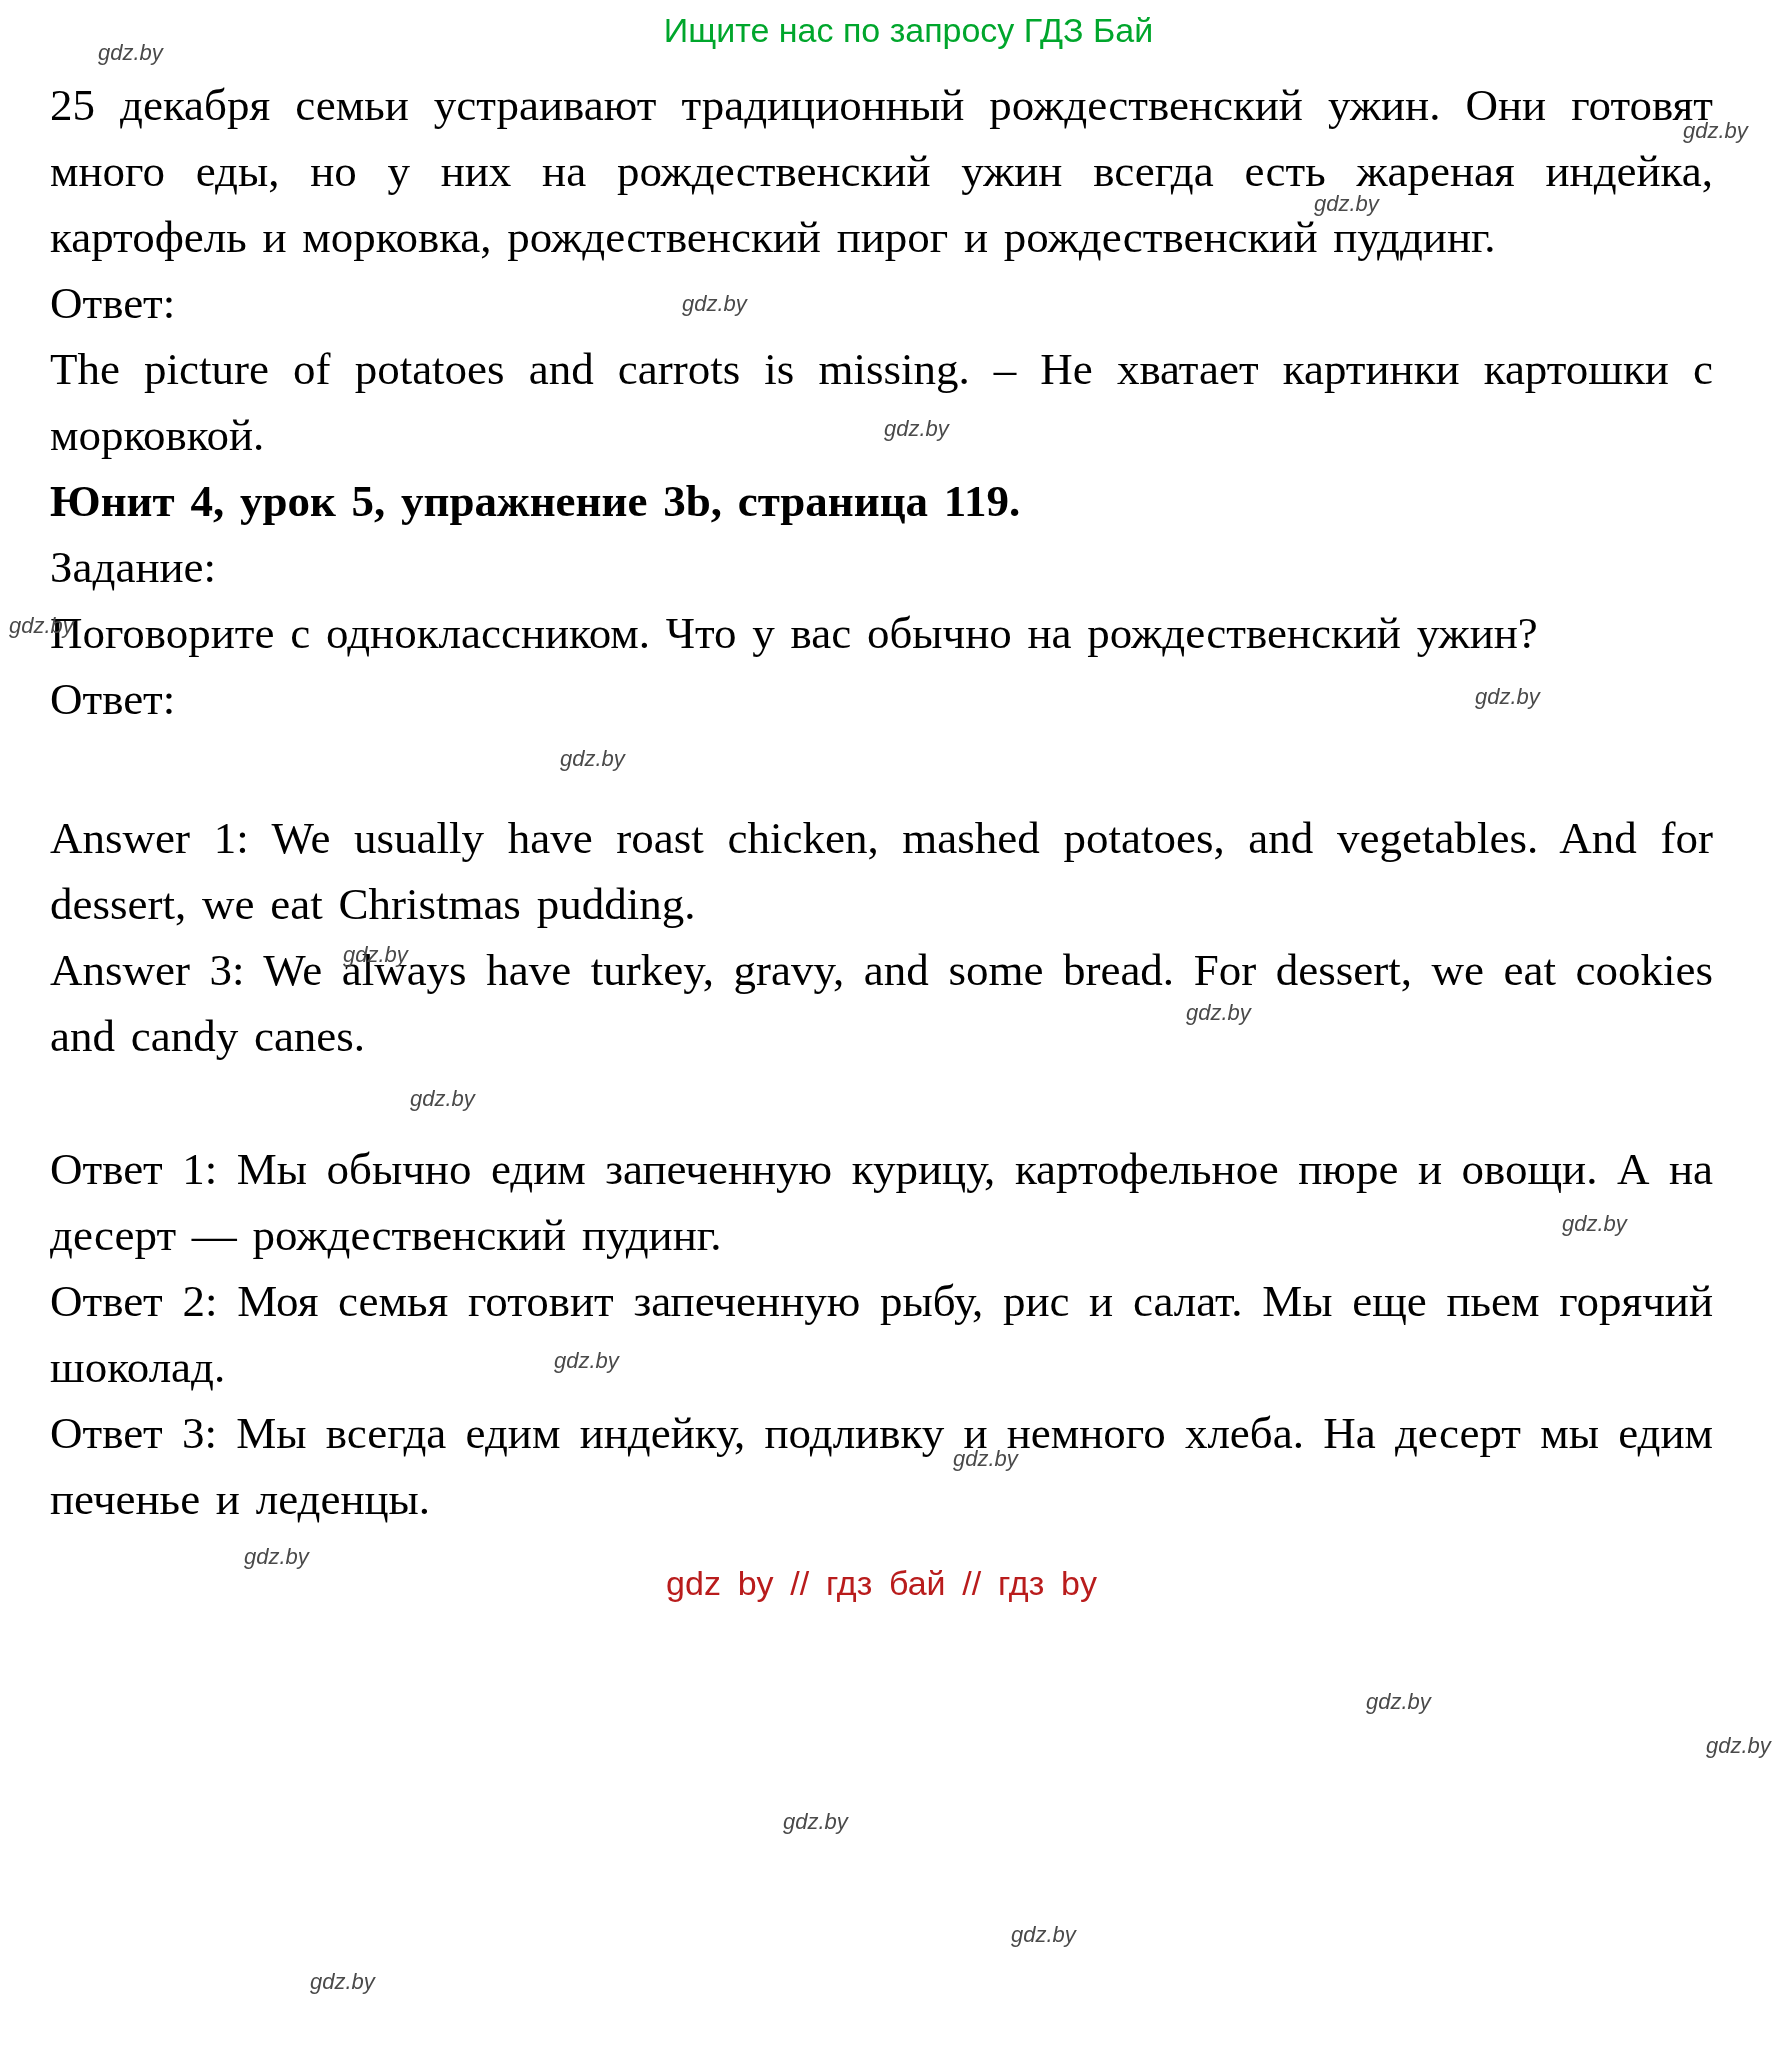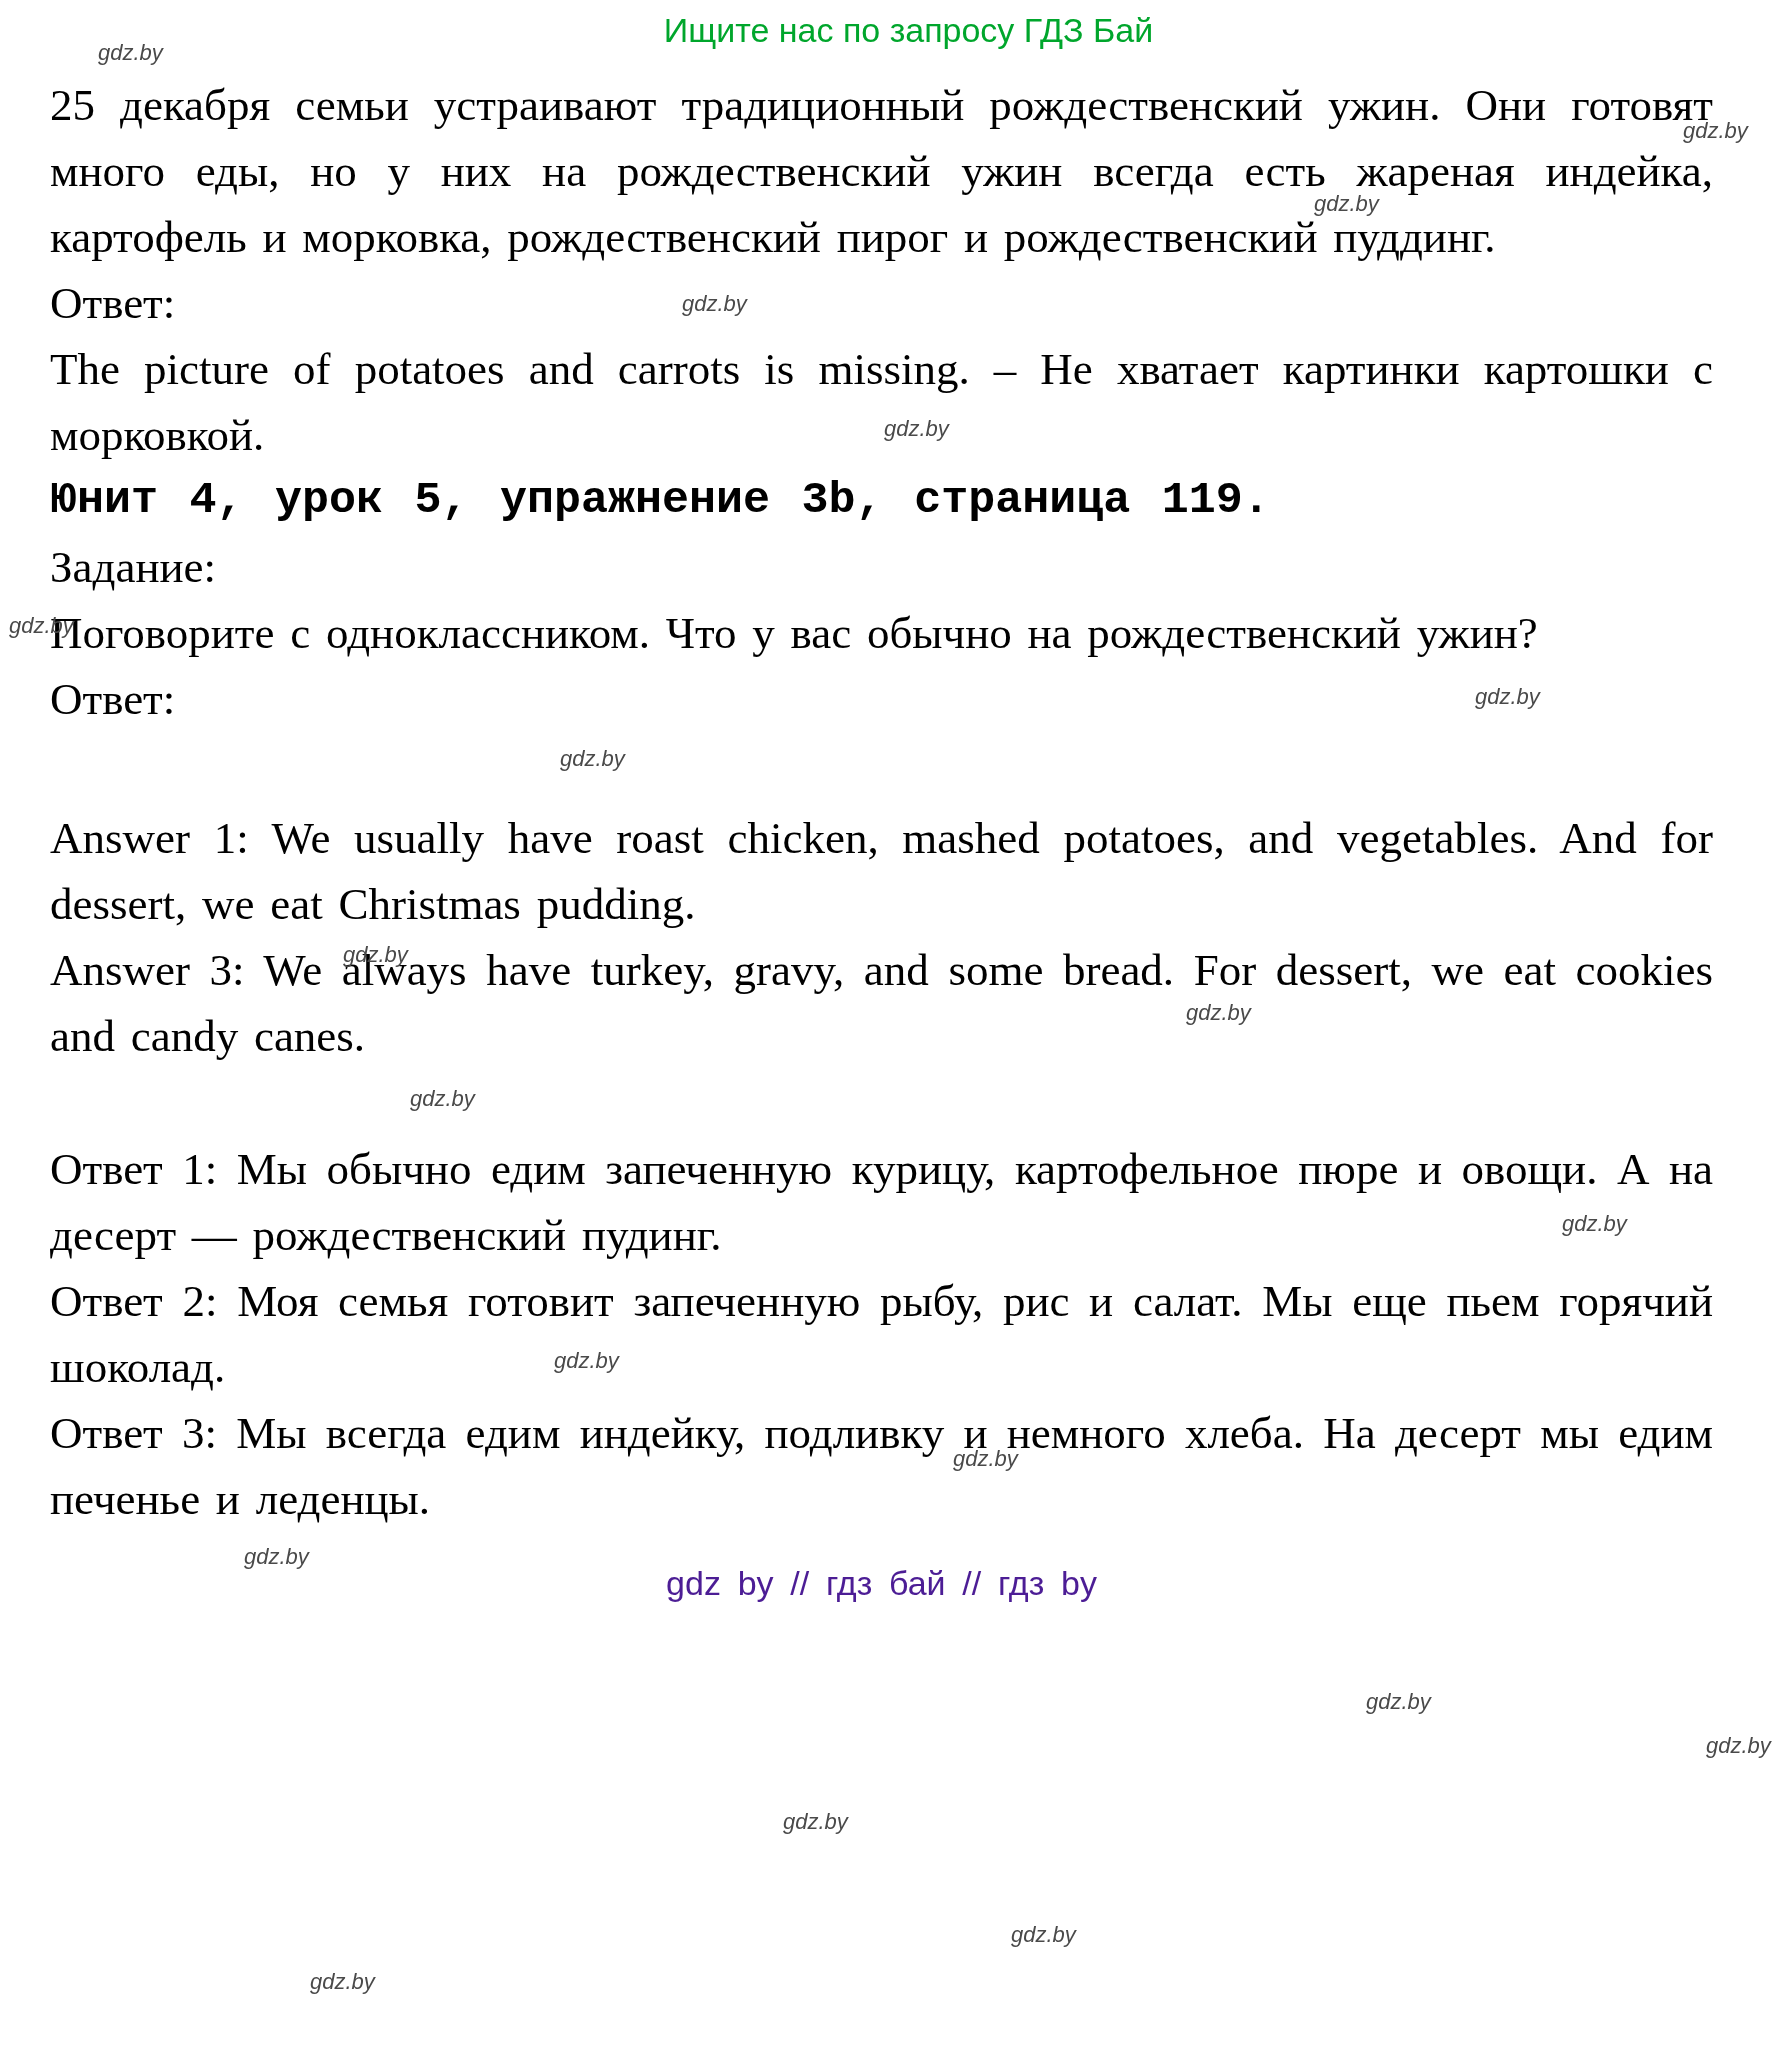--- a/index.html
+++ b/index.html
@@ -30,21 +30,20 @@
     text-align: justify;
     word-spacing: 4.5px;
   }
   .label { text-align: left; }
   .m-answer1 { margin-top: 58px; }
   .heading {
     margin-top: 65px;
     font-size: 45px;
     font-weight: 700;
     text-align: left;
-    font-family: Liberation Mono, monospace;
   }
   .m-answer2 { margin-top: 55px; }
   .answers-en { margin-top: 73px; }
   .answers-ru { margin-top: 67px; }
   .footer {
     margin-top: 18px;
     text-align: center;
     font-family: "Liberation Sans", sans-serif;
     font-size: 34px;
     word-spacing: 7.3px;
@@ -83,21 +82,21 @@
     <p>Answer 1: We usually have roast chicken, mashed potatoes, and vegetables. And for dessert, we eat Christmas pudding.</p>
     <p>Answer 3: We always have turkey, gravy, and some bread. For dessert, we eat cookies and candy canes.</p>
   </div>
 
   <div class="answers-ru">
     <p>Ответ 1: Мы обычно едим запеченную курицу, картофельное пюре и овощи. А на десерт — рождественский пудинг.</p>
     <p>Ответ 2: Моя семья готовит запеченную рыбу, рис и салат. Мы еще пьем горячий шоколад.</p>
     <p>Ответ 3: Мы всегда едим индейку, подливку и немного хлеба. На десерт мы едим печенье и леденцы.</p>
   </div>
 
-  <div class="footer" style="color: #4c1d95;">gdz by  //  гдз бай  //  гдз by</div>
+  <div class="footer" style="color: #b91c1c;">gdz by  //  гдз бай  //  гдз by</div>
 </div>
 
 <div class="wm-layer">
     <span class="wm" style="left: 98px; top: 40px; color: rgb(74, 74, 74);">gdz.by</span>
     <span class="wm" style="left: 1683px; top: 118px; color: rgb(74, 74, 74);">gdz.by</span>
     <span class="wm" style="left: 1314px; top: 191px; color: rgb(74, 74, 74);">gdz.by</span>
     <span class="wm" style="left: 682px; top: 291px; color: rgb(74, 74, 74);">gdz.by</span>
     <span class="wm" style="left: 884px; top: 416px; color: rgb(74, 74, 74);">gdz.by</span>
     <span class="wm" style="left: 9px; top: 613px; color: rgb(74, 74, 74);">gdz.by</span>
     <span class="wm" style="left: 1475px; top: 684px; color: rgb(74, 74, 74);">gdz.by</span>

